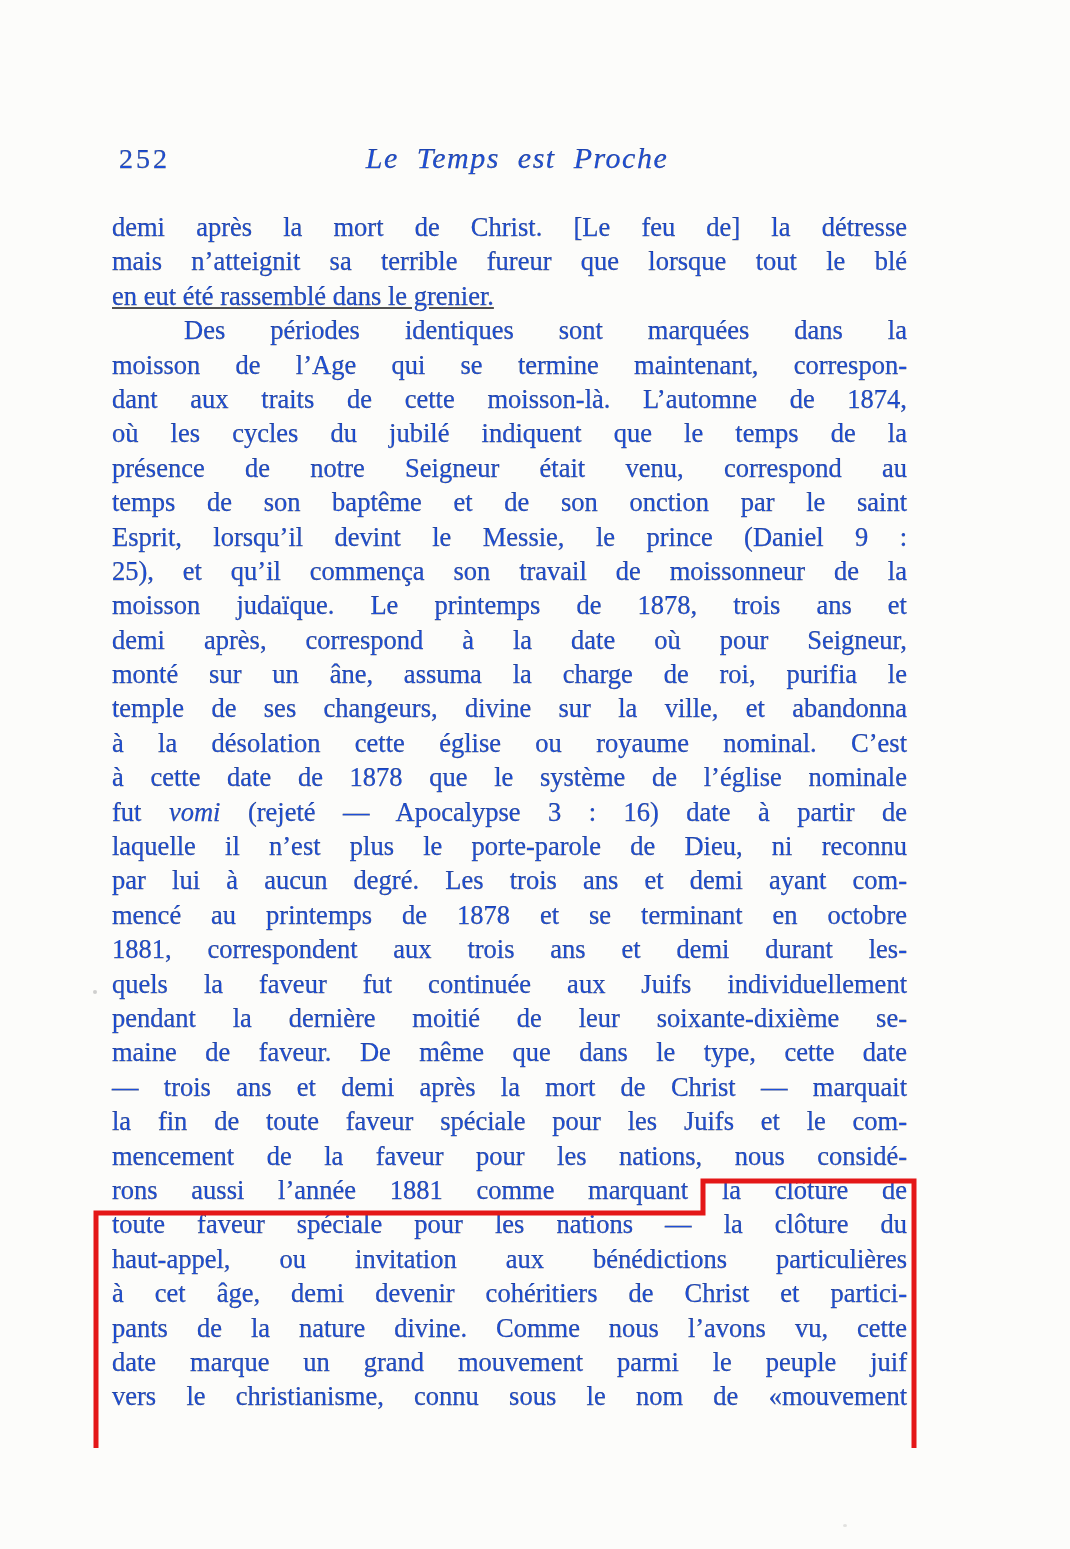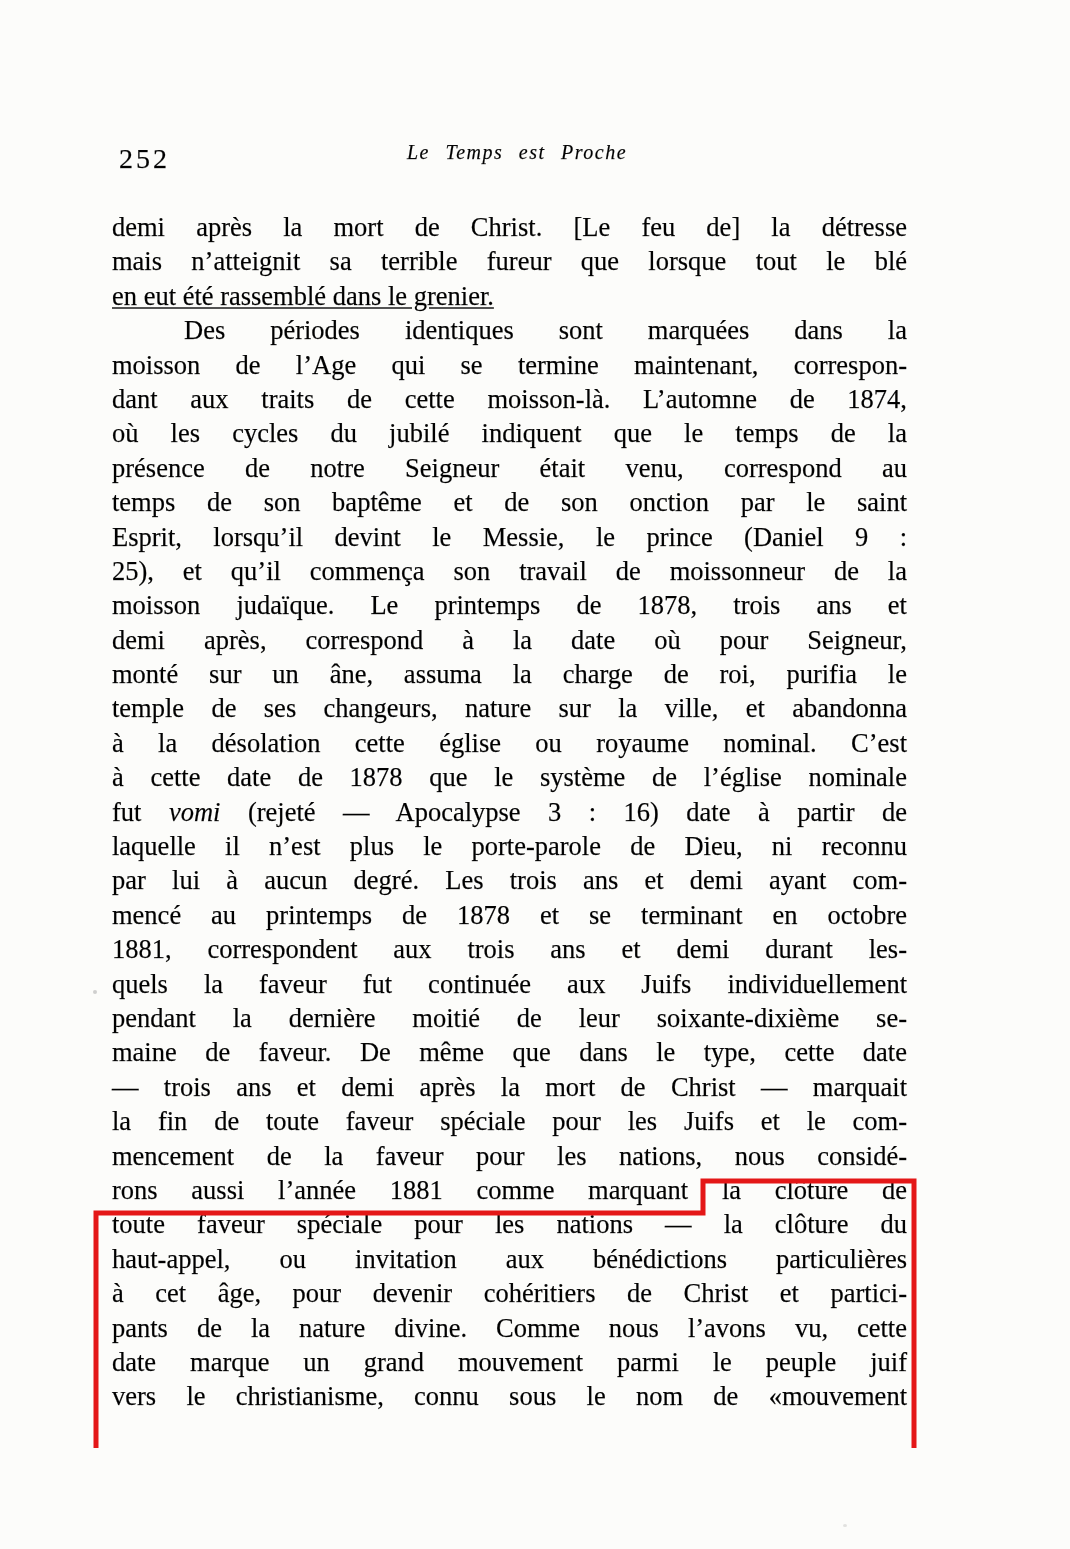--- a/index.html
+++ b/index.html
@@ -1,24 +1,24 @@
 <!DOCTYPE html>
 <html><head>
 <meta charset="utf-8">
 <style>
   html,body{margin:0;padding:0;background:#e9e9e9;}
   .page{
     position:relative;width:1070px;height:1549px;background:#fcfcfa;
-    font-family:"Liberation Serif","DejaVu Serif",serif;color:#000000;overflow:hidden;
+    font-family:"Liberation Serif","DejaVu Serif",serif;color:#1d4ed8;overflow:hidden;
     -webkit-text-stroke:0.25px rgba(25,25,25,.75);
   }
   .pagenum{position:absolute;left:119px;top:143px;font-size:28px;letter-spacing:3px;}
   .running-title{
     position:absolute;left:0;top:141px;width:1034px;text-align:center;
-    font-style:italic;font-size:20px;letter-spacing:1.5px;word-spacing:9px;
+    font-style:italic;font-size:30px;letter-spacing:1.5px;word-spacing:9px;
   }
   .text-block{position:absolute;left:112px;top:210px;width:795px;font-size:26.5px;}
   .para{margin:0;}
   .para + .para{}
   .line{
     height:34.4px;line-height:34.4px;overflow:visible;
     text-align:justify;text-align-last:justify;
   }
   .line.endpara{text-align:left;text-align-last:left;text-decoration:underline;}
   .it{font-style:italic;}
@@ -45,38 +45,38 @@
         <div class="line"><span>moisson de l’Age qui se termine maintenant, correspon-</span></div>
         <div class="line"><span>dant aux traits de cette moisson-là. L’automne de 1874,</span></div>
         <div class="line"><span>où les cycles du jubilé indiquent que le temps de la</span></div>
         <div class="line"><span>présence de notre Seigneur était venu, correspond au</span></div>
         <div class="line"><span>temps de son baptême et de son onction par le saint</span></div>
         <div class="line"><span>Esprit, lorsqu’il devint le Messie, le prince (Daniel 9 :</span></div>
         <div class="line"><span>25), et qu’il commença son travail de moissonneur de la</span></div>
         <div class="line"><span>moisson judaïque. Le printemps de 1878, trois ans et</span></div>
         <div class="line"><span>demi après, correspond à la date où pour Seigneur,</span></div>
         <div class="line"><span>monté sur un âne, assuma la charge de roi, purifia le</span></div>
-        <div class="line"><span>temple de ses changeurs, nature sur la ville, et abandonna</span></div>
+        <div class="line"><span>temple de ses changeurs, divine sur la ville, et abandonna</span></div>
         <div class="line"><span>à la désolation cette église ou royaume nominal. C’est</span></div>
         <div class="line"><span>à cette date de 1878 que le système de l’église nominale</span></div>
         <div class="line"><span>fut </span><span class="it">vomi</span><span> (rejeté — Apocalypse 3 : 16) date à partir de</span></div>
         <div class="line"><span>laquelle il n’est plus le porte-parole de Dieu, ni reconnu</span></div>
         <div class="line"><span>par lui à aucun degré. Les trois ans et demi ayant com-</span></div>
         <div class="line"><span>mencé au printemps de 1878 et se terminant en octobre</span></div>
         <div class="line"><span>1881, correspondent aux trois ans et demi durant les-</span></div>
         <div class="line"><span>quels la faveur fut continuée aux Juifs individuellement</span></div>
         <div class="line"><span>pendant la dernière moitié de leur soixante-dixième se-</span></div>
         <div class="line"><span>maine de faveur. De même que dans le type, cette date</span></div>
         <div class="line"><span>— trois ans et demi après la mort de Christ — marquait</span></div>
         <div class="line"><span>la fin de toute faveur spéciale pour les Juifs et le com-</span></div>
         <div class="line"><span>mencement de la faveur pour les nations, nous considé-</span></div>
         <div class="line"><span>rons aussi l’année 1881 comme marquant la clôture de</span></div>
         <div class="line"><span>toute faveur spéciale pour les nations — la clôture du</span></div>
         <div class="line"><span>haut-appel, ou invitation aux bénédictions particulières</span></div>
-        <div class="line"><span>à cet âge, pour devenir cohéritiers de Christ et partici-</span></div>
+        <div class="line"><span>à cet âge, demi devenir cohéritiers de Christ et partici-</span></div>
         <div class="line"><span>pants de la nature divine. Comme nous l’avons vu, cette</span></div>
         <div class="line"><span>date marque un grand mouvement parmi le peuple juif</span></div>
         <div class="line"><span>vers le christianisme, connu sous le nom de «mouvement</span></div>
       </div>
     </div>
 
   <svg class="annotation-svg" viewBox="0 0 1070 1549">
     <polyline points="96,1448 96,1213 703,1213 703,1181 914,1181 914,1448" fill="none" stroke="#e41717" stroke-width="5"></polyline>
   </svg>
 

